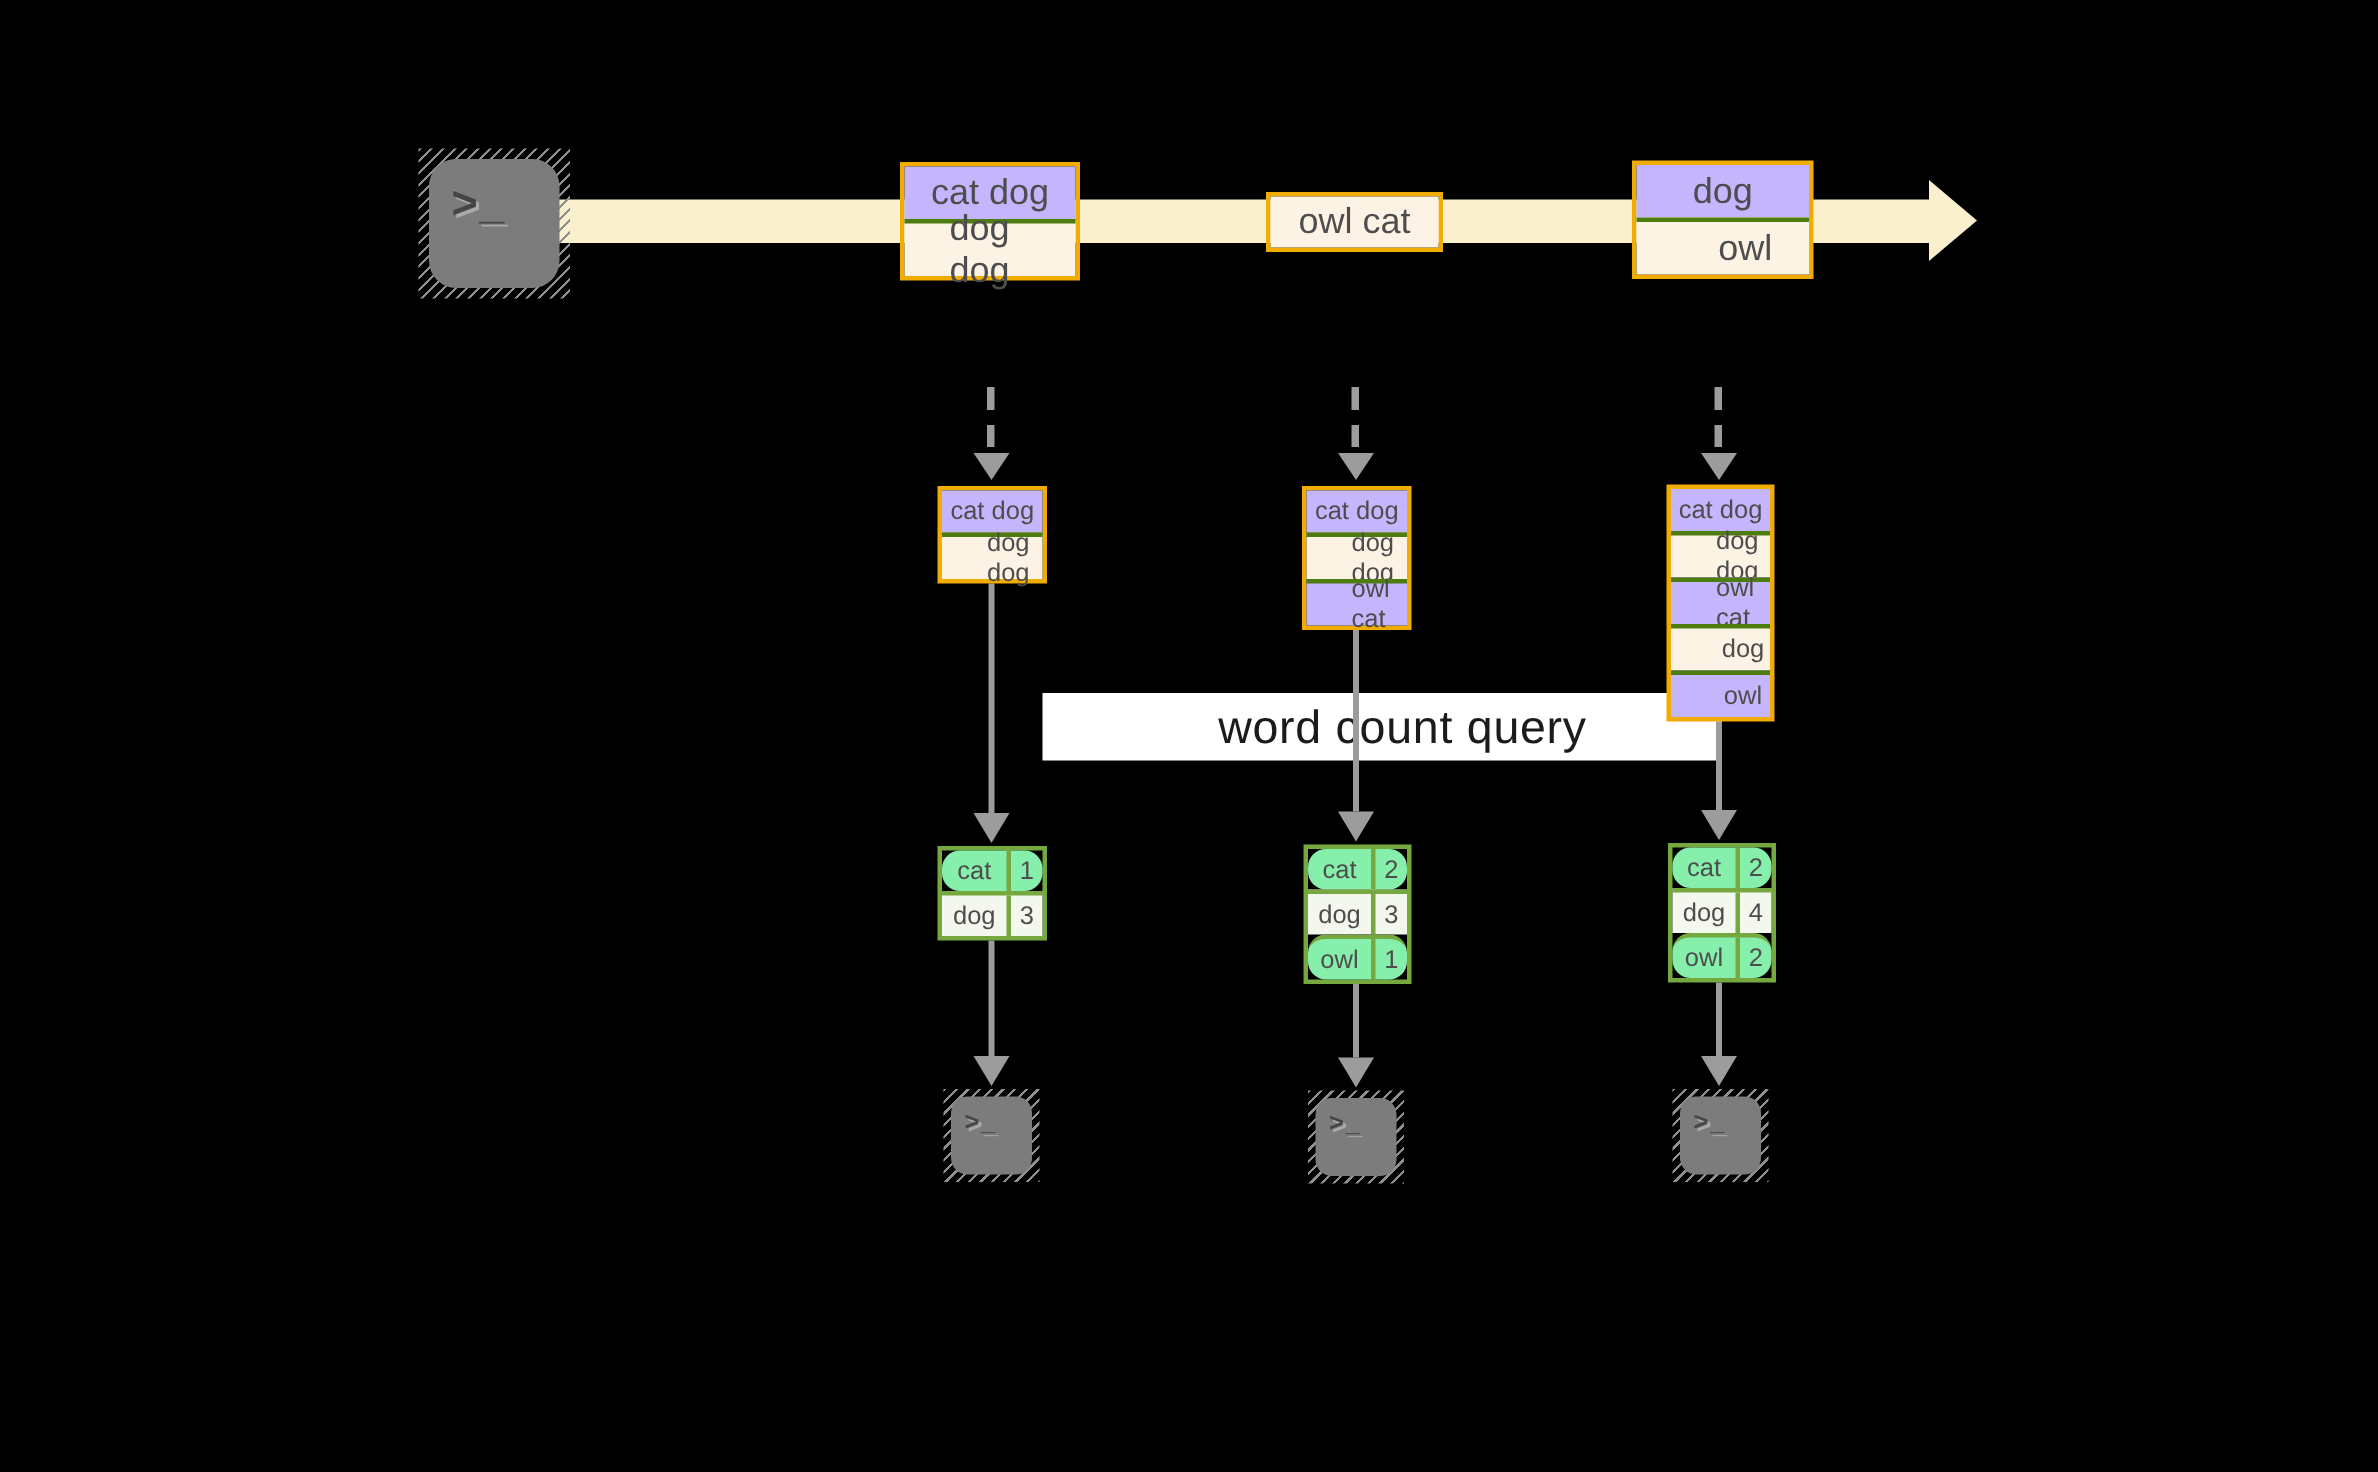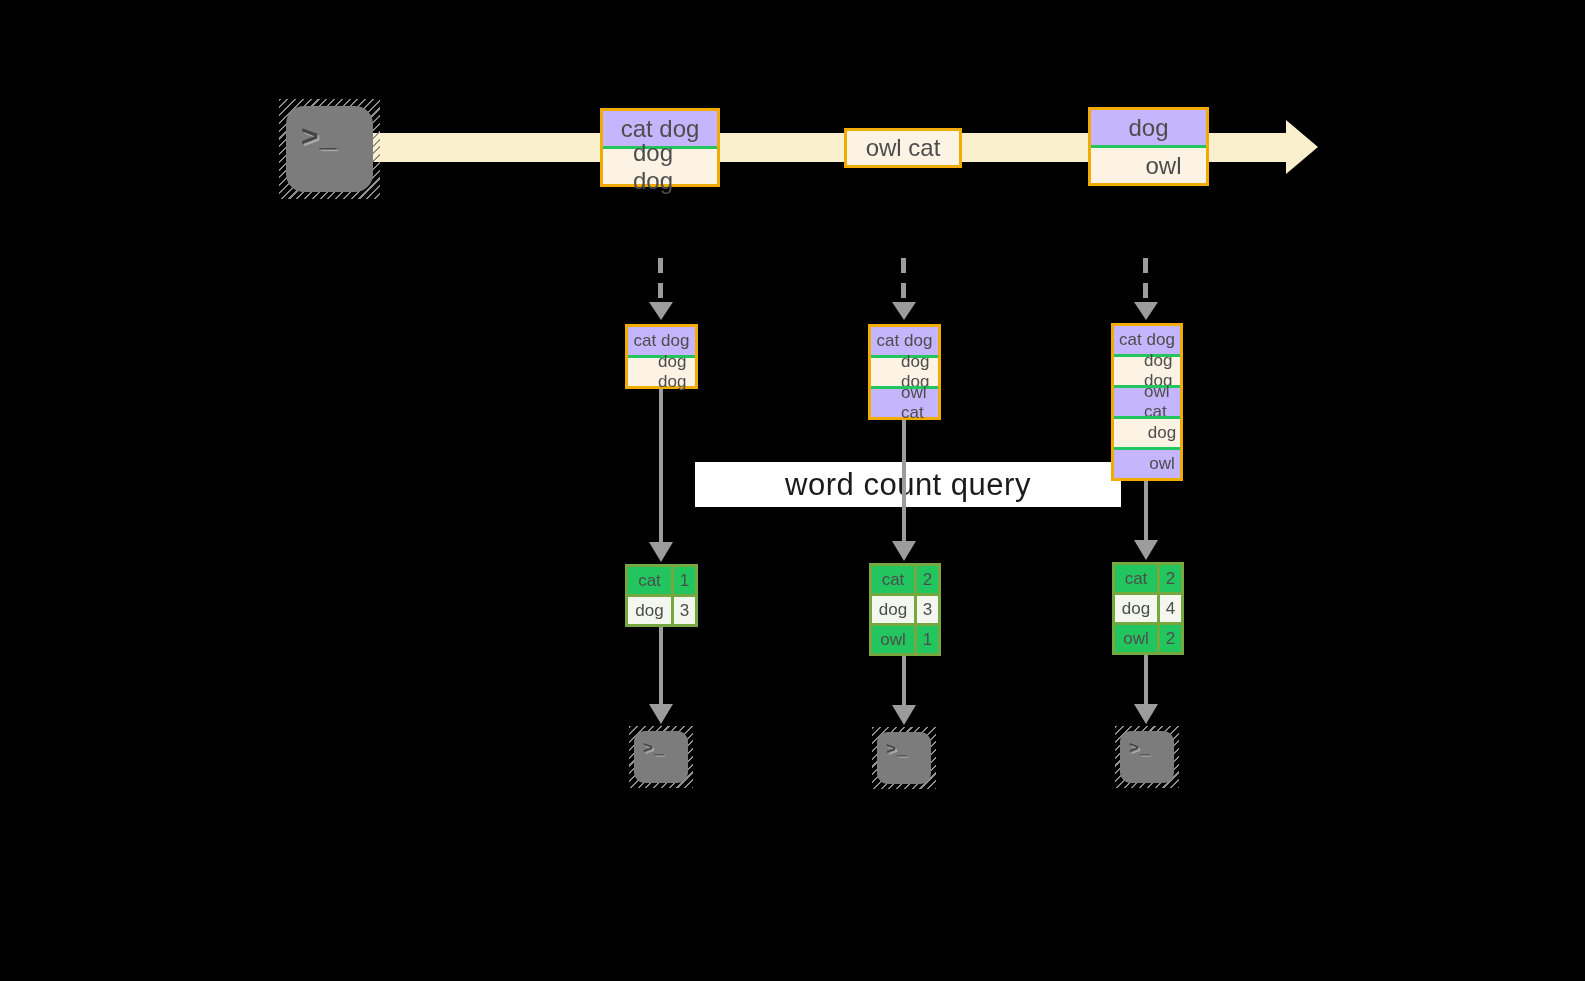--- a/index.html
+++ b/index.html
@@ -19,49 +19,49 @@
 
   
   .shaft{position:absolute;left:372px;top:133px;width:914px;height:29px;background:#fbf0cd;z-index:0;}
   .shaft-head{position:absolute;left:1286px;top:120px;width:0;height:0;z-index:0;
     border-left:32px solid #fbf0cd;border-top:27px solid transparent;border-bottom:27px solid transparent;}
 
   
   .ebox{position:absolute;z-index:3;border:3px solid #f0ac00;box-sizing:border-box;
         display:flex;flex-direction:column;}
   .ebox .cell{display:flex;align-items:center;justify-content:center;color:#4d4d4d;}
-  .ebox .cell + .cell{border-top:3px solid #22c55e;padding-left:30px;}
+  .ebox .cell + .cell{border-top:3px solid #4d7c0f;padding-left:30px;}
   .tl-cell{height:35px;font-size:24px;}
   .tl-cell.single{height:34px;}
   .st-cell{height:28px;font-size:17px;}
   .tone-a{background:#c4b5fd;}
   .tone-b{background:#fdf3e4;}
 
   
   .dash-line{position:absolute;width:5px;z-index:2;
     background:repeating-linear-gradient(to bottom,#9c9c9c 0 15px,transparent 15px 25px);}
   .solid-line{position:absolute;width:4px;background:#9c9c9c;z-index:2;}
   .arr-head{position:absolute;width:0;height:0;z-index:2;
     border-left:12px solid transparent;border-right:12px solid transparent;border-top:20px solid #9c9c9c;}
   .arr-head.sm{border-top-width:18px;}
 
   
   .query-band{position:absolute;left:695px;top:462px;width:426px;height:45px;background:#ffffff;
     z-index:1;display:flex;align-items:center;justify-content:center;
-    font-size:31px;color:#1b1b1b;letter-spacing:.5px;}
+    font-size:31px;color:#1b1b1b;letter-spacing:.5px;padding-left:27px;}
 
   
   .gtable{position:absolute;z-index:3;border:3px solid #75a83e;box-sizing:border-box;
     display:flex;flex-direction:column;}
   .trow{display:flex;height:27px;}
   .trow + .trow{border-top:3px solid #75a83e;}
   .tword{flex:1;display:flex;align-items:center;justify-content:center;font-size:17px;color:#4d4d4d;}
   .tcount{width:21px;border-left:3px solid #75a83e;display:flex;align-items:center;justify-content:center;
     font-size:17px;color:#4d4d4d;}
-  .g-a{background:#22c55e;}
+  .g-a{background:#86efac;border-radius:12px;}
   .g-b{background:#f3f7ee;}
 </style>
 </head>
 <body>
 
 <div class="canvas">
 
   <div class="shaft"></div>
   <div class="shaft-head"></div>
 

